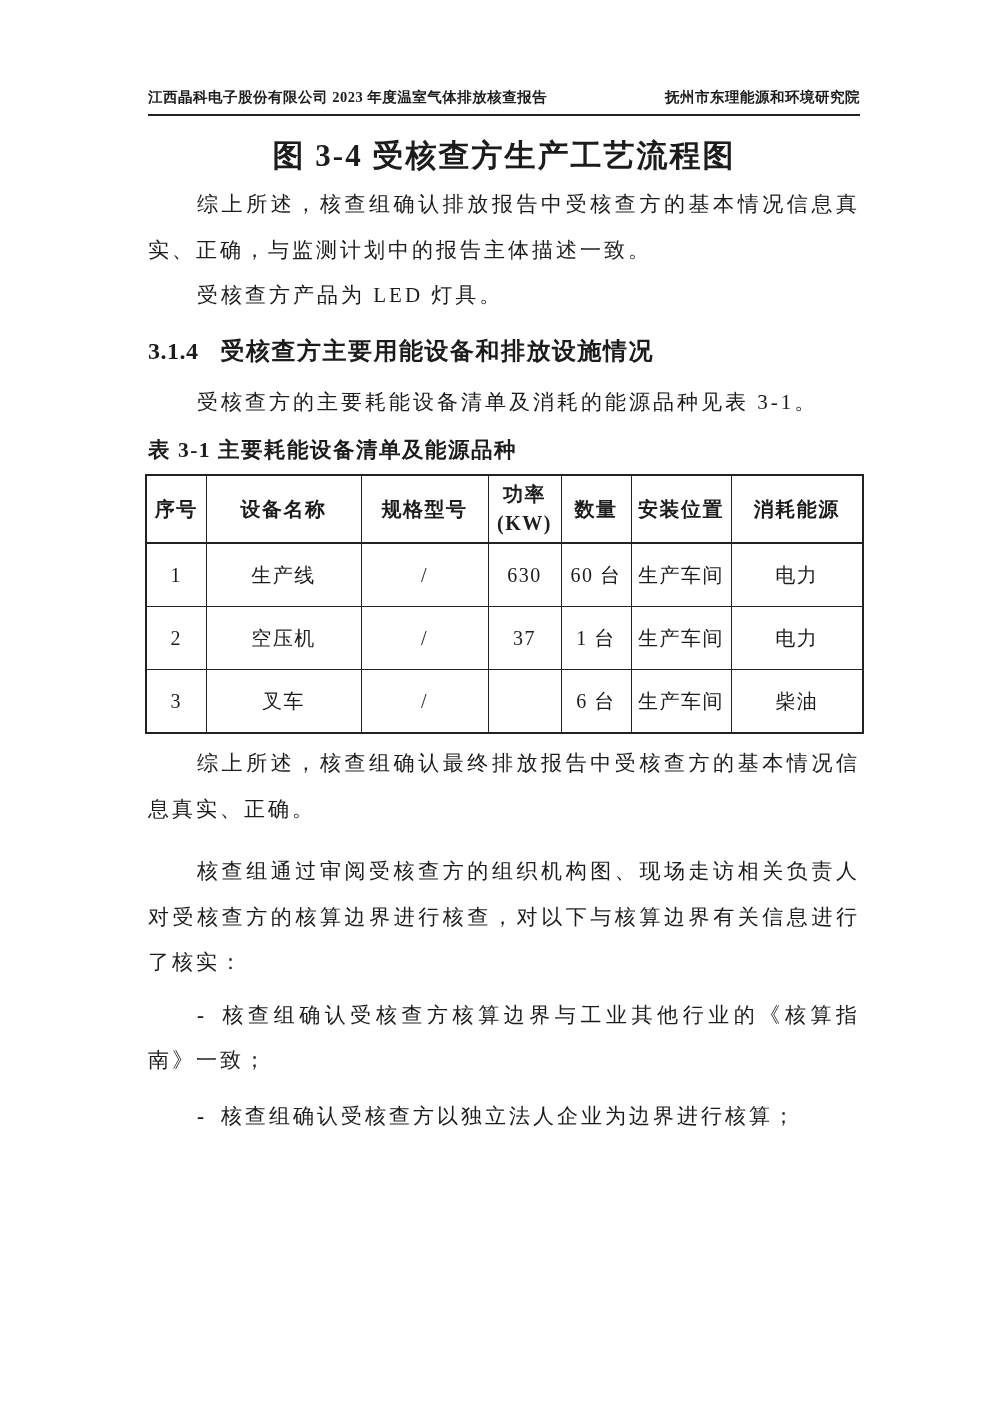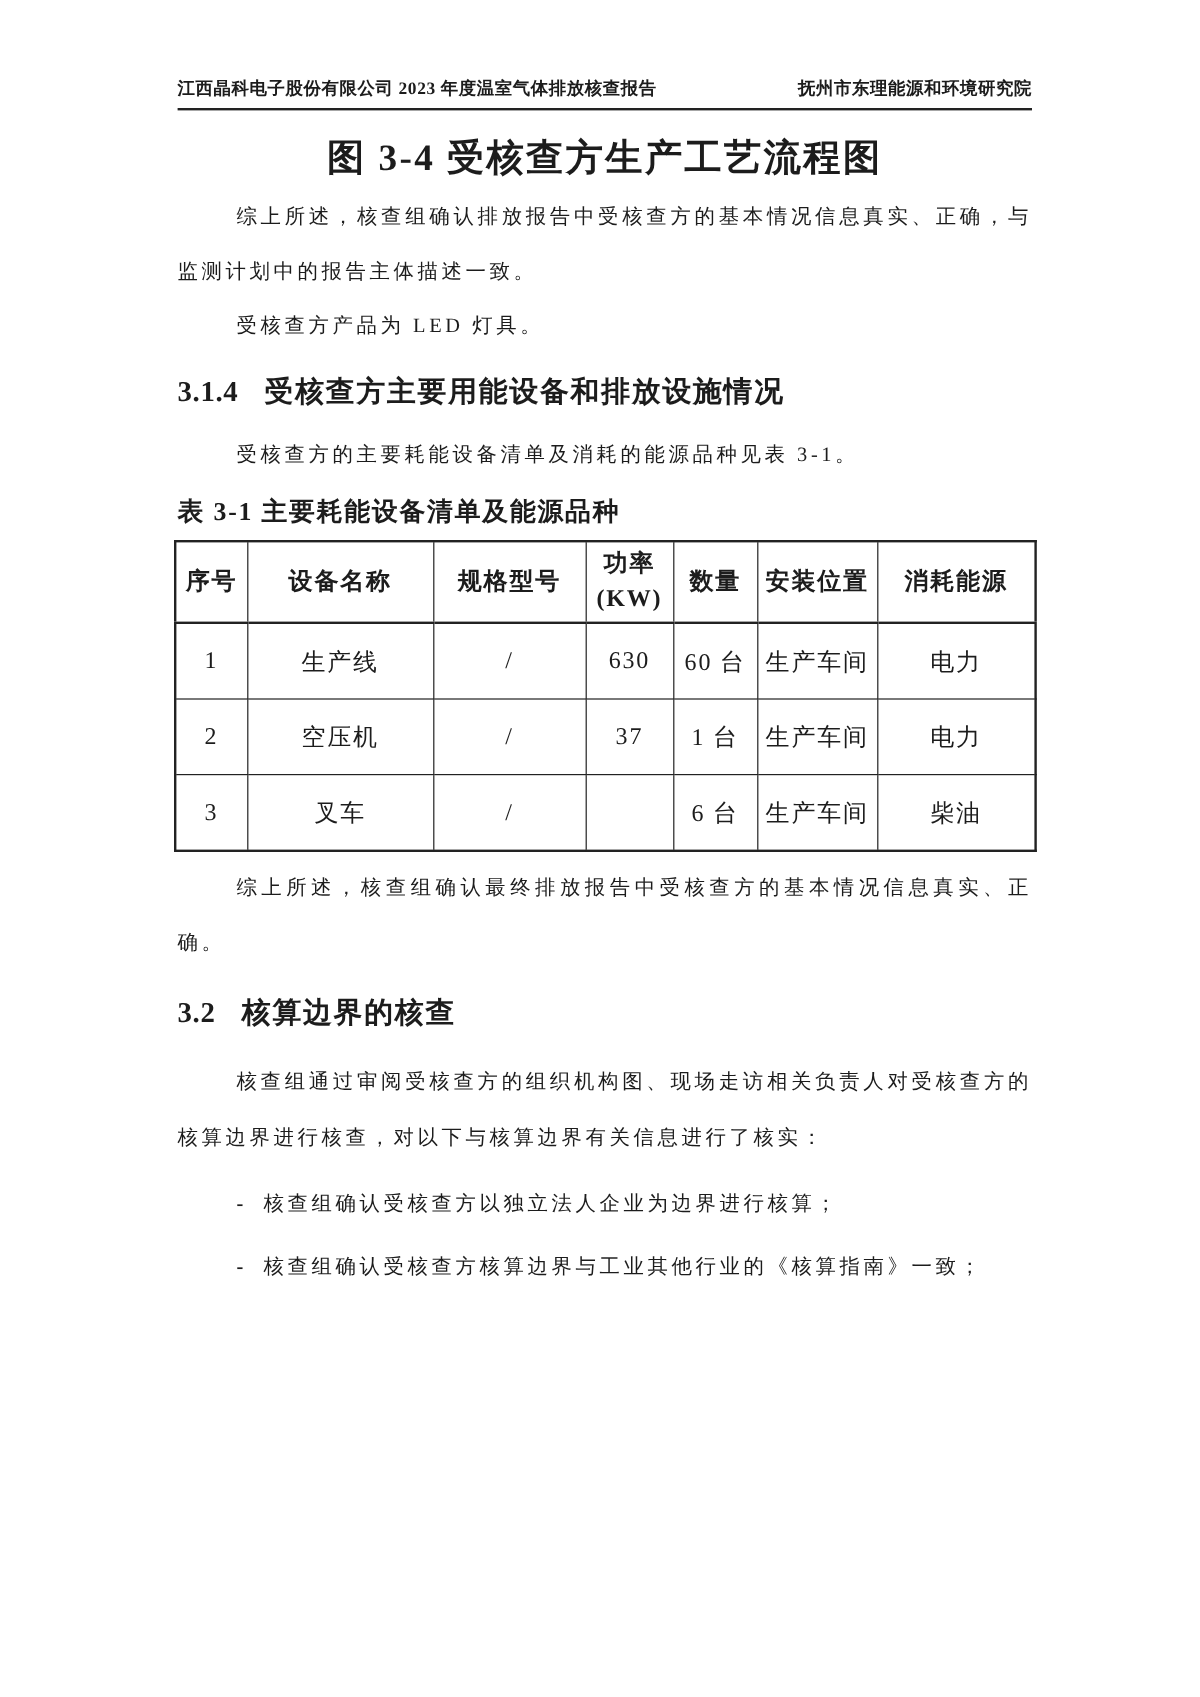--- a/index.html
+++ b/index.html
@@ -6,20 +6,21 @@
   .page {
     position: relative;
     width: 1000px;
     height: 1120px;
     box-sizing: border-box;
     background: #ffffff;
     color: #1c1c1c;
     font-family: "Liberation Serif", "DejaVu Serif", serif;
     padding: 64px 140px 0 148px;
     overflow: hidden;
+    margin-top: 24px;
   }
   
   .header {
     display: flex;
     justify-content: space-between;
     align-items: flex-end;
     font-size: 14.5px;
     font-weight: bold;
     letter-spacing: 0.5px;
     padding-bottom: 7px;
@@ -28,21 +29,21 @@
   .fig-caption {
     margin: 24px 0 0 0;
     text-align: center;
     font-size: 31px;
     font-weight: bold;
     letter-spacing: 2px;
     line-height: 32px;
   }
   .para {
     margin: 0;
-    font-size: 17px;
+    font-size: 21px;
     line-height: 45.5px;
     letter-spacing: 3px;
     text-align: justify;
     text-indent: 49px;
   }
   .mt10 { margin-top: 10px; }
   .mt7  { margin-top: 7px; }
   .mt12 { margin-top: 12px; }
   .mt17 { margin-top: 17px; }
   .heading {
@@ -175,29 +176,26 @@
         <td></td>
         <td>6 台</td>
         <td>生产车间</td>
         <td>柴油</td>
       </tr>
     </tbody>
   </table>
 
   <p class="para mt7">综上所述，核查组确认最终排放报告中受核查方的基本情况信息真实、正确。</p>
 
-  <h2 class="heading h32">
-    <span class="hnum">3.2</span><span>核算边界的核查</span>
-  </h2>
 
   <p class="para mt17">核查组通过审阅受核查方的组织机构图、现场走访相关负责人对受核查方的核算边界进行核查，对以下与核算边界有关信息进行了核实：</p>
+
+  <p class="para bullet mt7">
+    <span class="dash">-</span><span>核查组确认受核查方核算边界与工业其他行业的《核算指南》一致；</span>
+  </p>
 
   <p class="para bullet mt10">
     <span class="dash">-</span><span>核查组确认受核查方以独立法人企业为边界进行核算；</span>
   </p>
 
-  <p class="para bullet mt7">
-    <span class="dash">-</span><span>核查组确认受核查方核算边界与工业其他行业的《核算指南》一致；</span>
-  </p>
-
   <div class="page-number">9</div>
 
 </div>
 
 </body></html>

